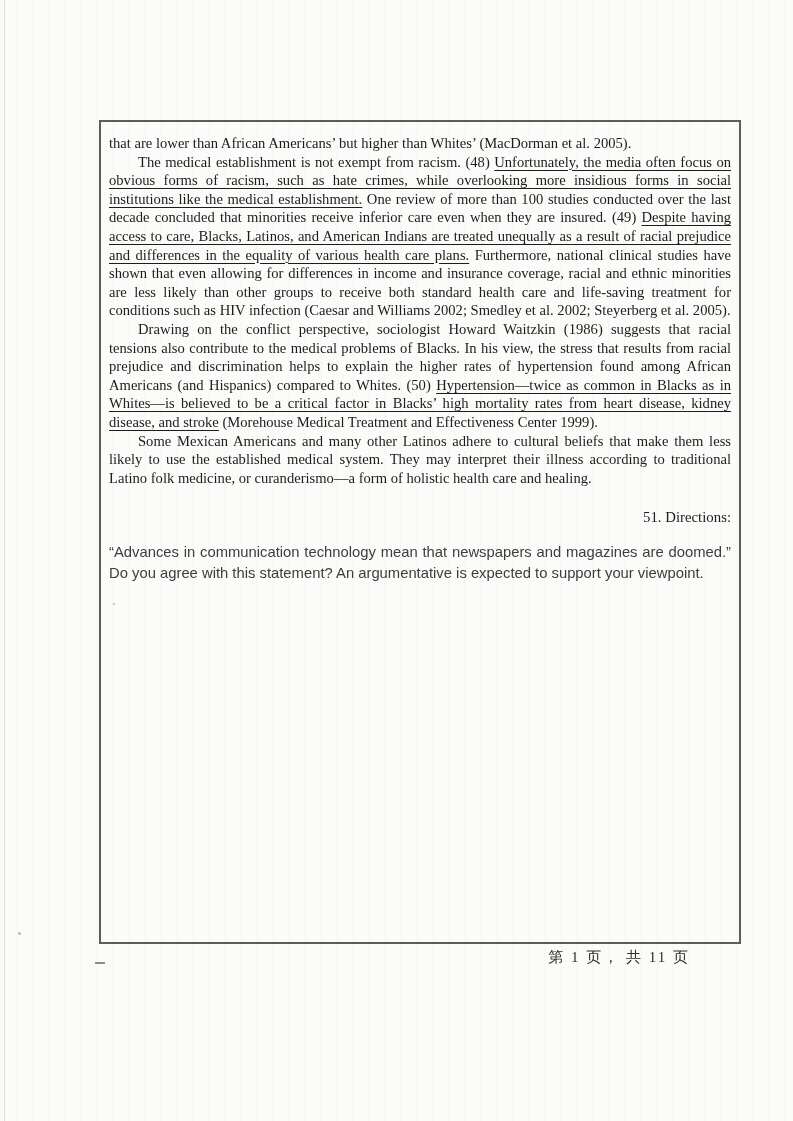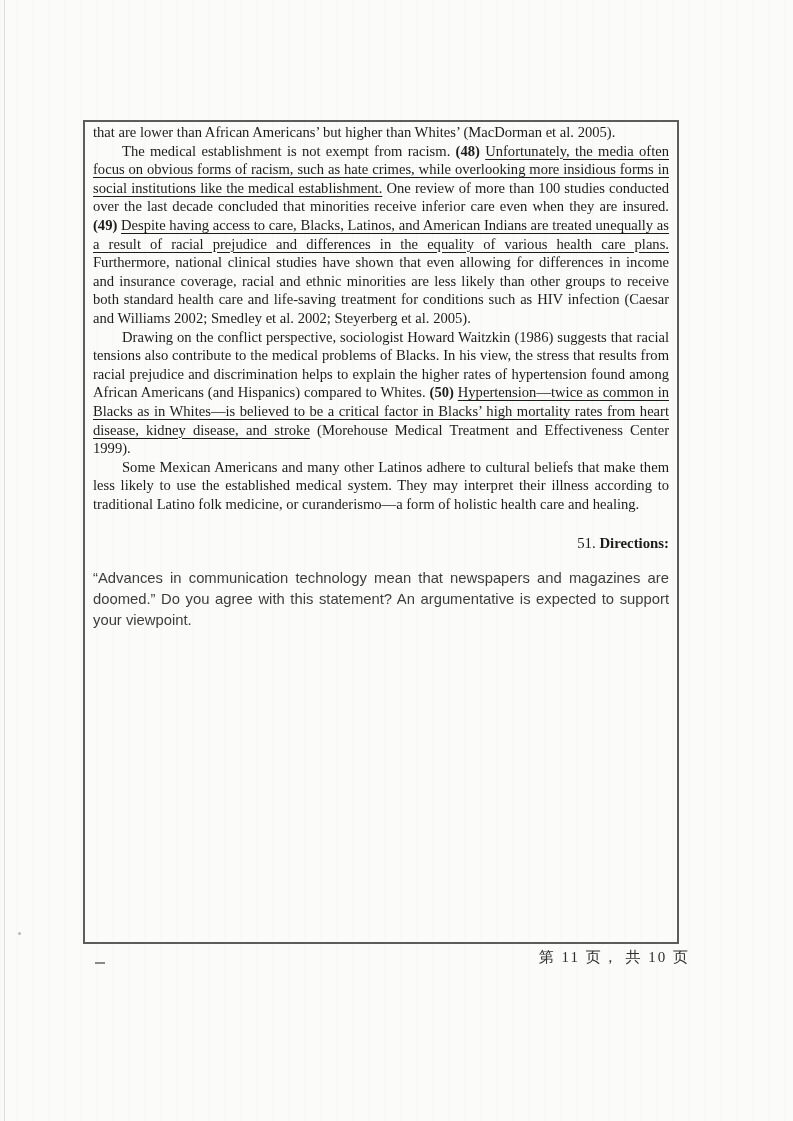--- a/index.html
+++ b/index.html
@@ -36,37 +36,37 @@
   .stray-dash {
     position: absolute;
     left: 95px;
     top: 962px;
     width: 10px;
     height: 2px;
     background: #8a8a88;
   }
   .doc-box {
     position: absolute;
-    left: 83px;
+    left: 99px;
     top: 120px;
-    width: 596px;
+    width: 642px;
     height: 824px;
     box-sizing: border-box;
     border: 2px solid #5c5c5a;
-    padding: 1px 8px 0 8px;
+    padding: 12px 8px 0 8px;
   }
   .para {
     margin: 0;
     font-size: 14.6px;
     line-height: 18.6px;
     text-align: justify;
   }
   .indent { text-indent: 29px; }
   .seg { }
-  .b { font-weight: bold; }
+  .b { font-weight: normal; }
   .u {
     text-decoration: underline;
     text-underline-offset: 2.5px;
     text-decoration-thickness: 1px;
   }
   .section-heading {
     margin: 43px 0 0 0;
     font-size: 16.5px;
     line-height: 19px;
     font-weight: bold;
@@ -138,15 +138,15 @@
     <p class="directions-line"><span>51.</span>
       <span class="b">Directions:</span></p>
 
 
     <p class="quote">“Advances in communication technology mean that newspapers and magazines are doomed.” Do you agree with this statement? An argumentative is expected to support your viewpoint.</p>
 
   </div>
 
   <div class="stray-dash"></div>
 
-  <div class="page-footer">第 11 页， 共 10 页</div>
+  <div class="page-footer">第 1 页， 共 11 页</div>
 
 </div>
 
 </body></html>

